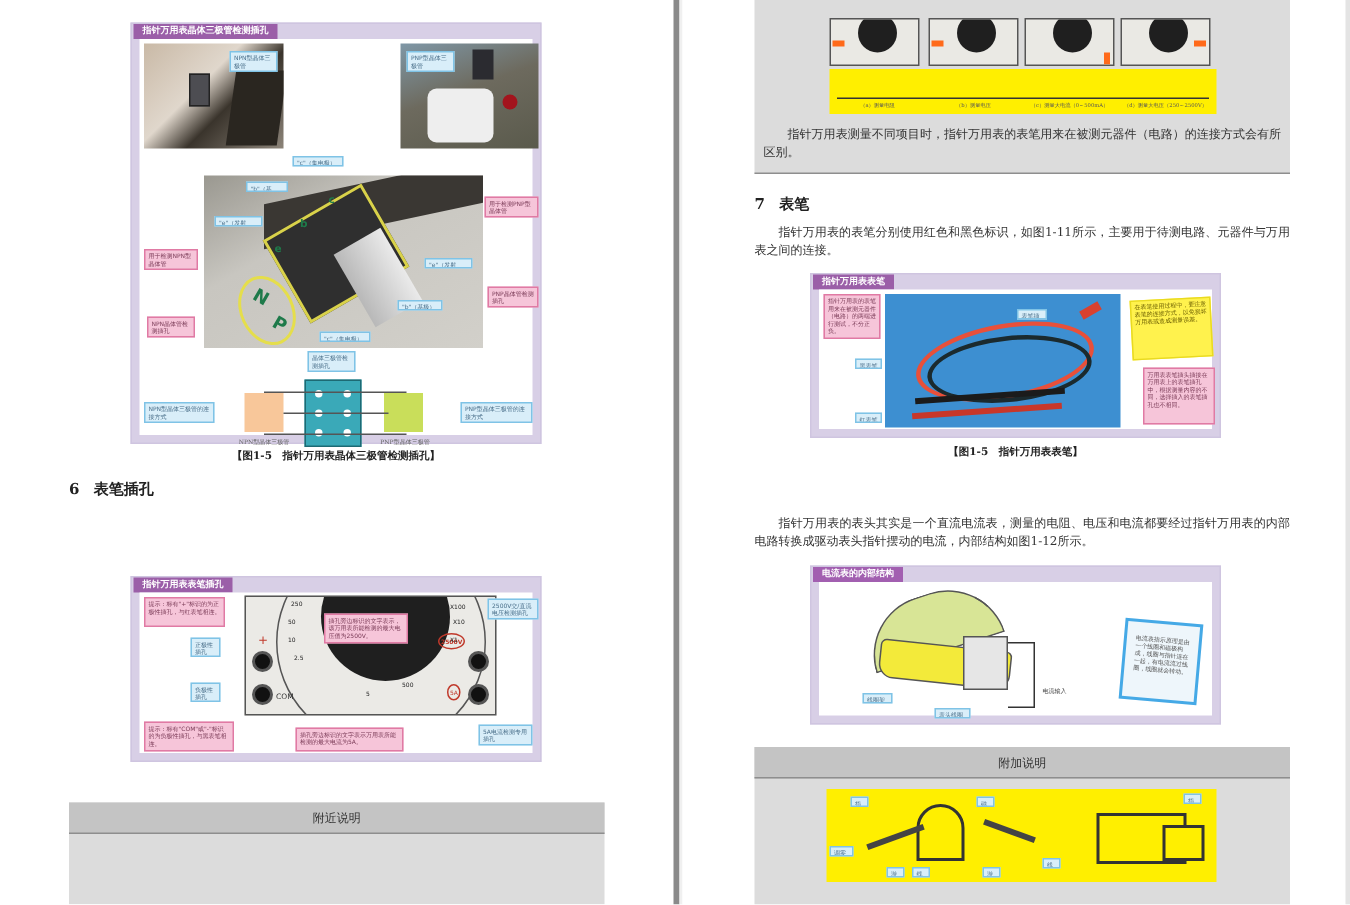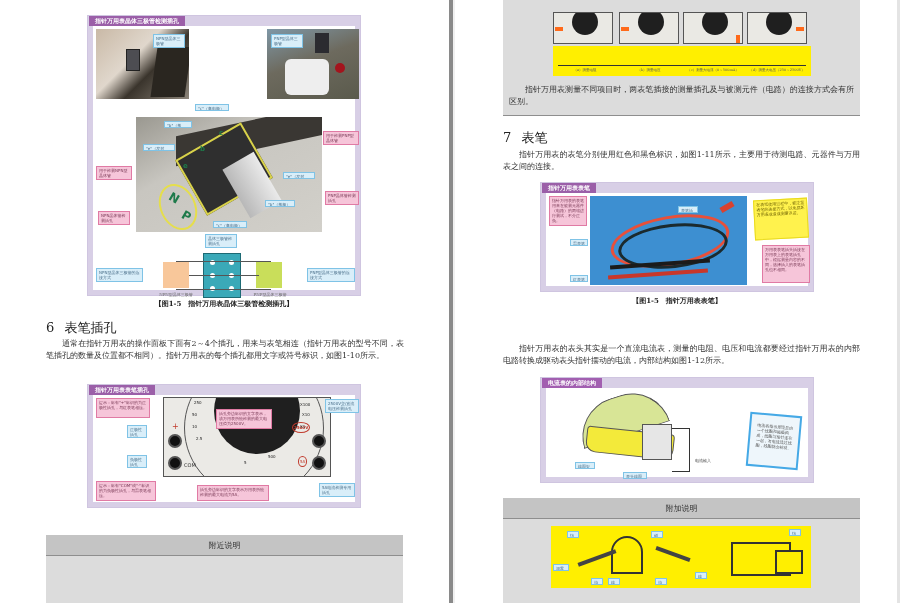--- a/index.html
+++ b/index.html
@@ -18,21 +18,21 @@
   .fig-inner { position: absolute; left: 5px; right: 5px; bottom: 5px; top: 10px; background: #fff; }
   .fig-tab { position: absolute; left: 1px; top: 0; height: 10px; padding: 0 6px; background: #9b5fa8; color: #fff;
              font-family: "DejaVu Sans", sans-serif; font-size: 6px; line-height: 10px; font-weight: bold; white-space: nowrap; }
 
   .callout { position: absolute; font-family: "DejaVu Sans", sans-serif; font-size: 4px; line-height: 5px; padding: 1px 2px; color: #555; overflow: hidden; }
   .callout.blue { background: #d9eef9; border: 1px solid #7fc3e6; color: #4a6f8a; }
   .callout.pink { background: #f6c5d9; border: 1px solid #e07aa4; color: #7a3b57; }
   .callout.yellow { background: #fff24d; border: 1px solid #e9da20; color: #6a5d00; }
 
   .caption { position: absolute; font-size: 7px; font-weight: bold; text-align: center; white-space: nowrap; color: #222; }
-  .heading { position: absolute; font-size: 13px; font-weight: normal; color: #222; white-space: nowrap; text-align: right; }
+  .heading { position: absolute; font-size: 10px; font-weight: bold; color: #222; white-space: nowrap; text-align: right; }
   .heading-lg { position: absolute; font-size: 11px; font-weight: bold; color: #222; white-space: nowrap; }
   .para { position: absolute; font-size: 8px; line-height: 12px; color: #333; text-indent: 2em; text-align: justify; }
 
   .note-box { position: absolute; background: #dcdcdc; }
   .note-head { position: absolute; left: 0; right: 0; top: 0; height: 21px; background: #c4c4c4; border-bottom: 1px solid #8e8e8e;
                font-family: "DejaVu Sans", sans-serif; font-size: 8px; line-height: 21px; text-align: center; color: #333; }
   .note-bottom { position: absolute; left: 0; right: 0; bottom: 0; height: 1px; background: #8e8e8e; }
 
   .photo { position: absolute; overflow: hidden; }
   .meter { position: absolute; background: #eae9e4; border: 1px solid #555; overflow: hidden; }
@@ -104,21 +104,20 @@
       <span style="position:absolute;left:66px;top:266px;font-size:4px;color:#666;width:34px;text-align:center;">NPN型晶体三极管</span>
       <span style="position:absolute;left:160px;top:266px;font-size:4px;color:#666;width:34px;text-align:center;">PNP型晶体三极管</span>
     </div>
   </div>
   <div class="caption" style="left:87px; top:299px; width:274px;">【图1-5　指针万用表晶体三极管检测插孔】</div>
 
   <div class="heading" style="left:46px; top:319px;">
     <span>6</span>
     <span style="margin-left:6px;">表笔插孔</span>
   </div>
-  <div class="para" style="left:46px; top:338px; width:358px;">通常在指针万用表的操作面板下面有2～4个插孔，用来与表笔相连（指针万用表的型号不同，表笔插孔的数量及位置都不相同）。指针万用表的每个插孔都用文字或符号标识，如图1-10所示。</div>
 
   <div class="fig" style="left:87px; top:384px; width:274px; height:124px;">
     <div class="fig-tab">指针万用表表笔插孔</div>
     <div class="fig-inner">
       <div class="meter" style="left:70px; top:2px; width:168px; height:80px; background:#ebeae6;">
         <div class="dial" style="left:50px; top:-30px; width:86px; height:86px;"></div>
         <div style="position:absolute;left:20px;top:-40px;width:140px;height:140px;border:1px solid #555;border-radius:50%;"></div>
         <div class="jack" style="left:4px; top:36px; width:14px; height:14px;"></div>
         <div class="jack" style="left:4px; top:58px; width:14px; height:14px;"></div>
         <div class="jack" style="left:148px; top:36px; width:14px; height:14px;"></div>
@@ -179,21 +178,21 @@
       <div style="position:absolute;left:48px;top:14px;width:8px;height:4px;background:#ff6a1a;"></div>
     </div>
 
     <div class="wire" style="left:55px; top:44px; width:248px; height:22px; border-bottom:1px solid #333;"></div>
 
     <span style="position:absolute;left:52px;top:68px;width:60px;font-size:3.5px;text-align:center;color:#555;">（a）测量电阻</span>
     <span style="position:absolute;left:116px;top:68px;width:60px;font-size:3.5px;text-align:center;color:#555;">（b）测量电压</span>
     <span style="position:absolute;left:178px;top:68px;width:64px;font-size:3.5px;text-align:center;color:#555;">（c）测量大电流（0～500mA）</span>
     <span style="position:absolute;left:242px;top:68px;width:64px;font-size:3.5px;text-align:center;color:#555;">（d）测量大电压（250～2500V）</span>
 
-    <div class="para" style="left:6px; top:84px; width:345px;">指针万用表测量不同项目时，两表笔插接的测量插孔及与被测元件（电路）的连接方式会有所区别。</div>
+    <div class="para" style="left:6px; top:84px; width:345px;">指针万用表测量不同项目时，指针万用表的表笔用来在被测元器件（电路）的连接方式会有所区别。</div>
   </div>
 
   <div class="heading" style="left:48px; top:129px;">
     <span>7</span>
     <span style="margin-left:6px;">表笔</span>
   </div>
   <div class="para" style="left:48px; top:149px; width:357px;">指针万用表的表笔分别使用红色和黑色标识，如图1-11所示，主要用于待测电路、元器件与万用表之间的连接。</div>
 
   <div class="fig" style="left:85px; top:182px; width:274px; height:110px;">
     <div class="fig-tab">指针万用表表笔</div>

